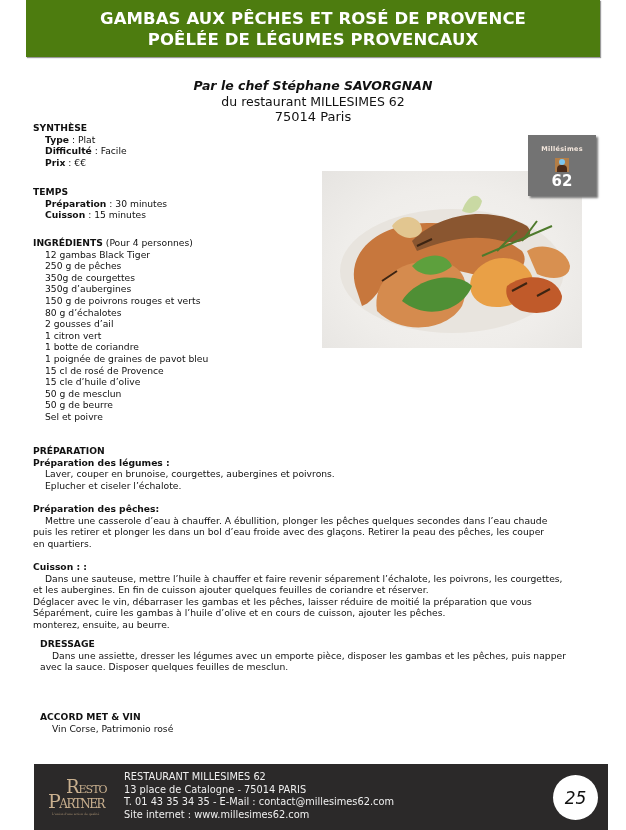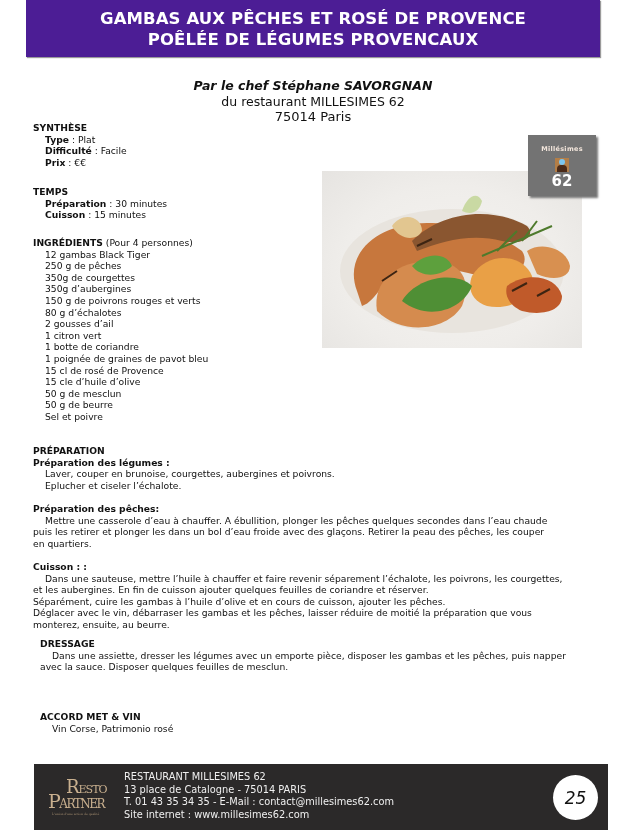--- a/index.html
+++ b/index.html
@@ -3,21 +3,21 @@
   <meta charset="utf-8">
   <style>
     html, body { margin: 0; padding: 0; background: #ffffff; }
     body {
       width: 626px; height: 830px; position: relative; overflow: hidden;
       font-family: "DejaVu Sans", "Liberation Sans", sans-serif;
       color: #111111;
     }
     .header-bar {
       position: absolute; left: 26px; top: 0; width: 574px; height: 57px;
-      background: #4c1d95; box-shadow: 1px 1px 1px #9a9a9a;
+      background: #4d7c0f; box-shadow: 1px 1px 1px #9a9a9a;
       display: flex; flex-direction: column; align-items: center; justify-content: center;
     }
     .header-bar .t {
       color: #ffffff; font-weight: bold; font-size: 16.5px; line-height: 21px;
       letter-spacing: 0.1px; font-family: "DejaVu Sans", sans-serif;
     }
     .chef-block { position: absolute; left: 0; top: 66px; width: 626px; text-align: center; }
     .chef-name { font-style: italic; font-weight: bold; font-size: 12.5px; line-height: 16px; margin-top: 12px; }
     .chef-resto { font-size: 12.5px; line-height: 16px; }
     .chef-city { font-size: 13px; line-height: 14px; }
@@ -149,22 +149,22 @@
   <div class="indent">Eplucher et ciseler l’échalote.</div>
   <div style="height:11.6px;"></div>
   <div class="sub">Préparation des pêches:</div>
   <div class="indent">Mettre une casserole d’eau à chauffer. A ébullition, plonger les pêches quelques secondes dans l’eau chaude</div>
   <div>puis les retirer et plonger les dans un bol d’eau froide avec des glaçons. Retirer la peau des pêches, les couper</div>
   <div>en quartiers.</div>
   <div style="height:11.6px;"></div>
   <div class="sub">Cuisson : :</div>
   <div class="indent">Dans une sauteuse, mettre l’huile à chauffer et faire revenir séparement l’échalote, les poivrons, les courgettes,</div>
   <div>et les aubergines. En fin de cuisson ajouter quelques feuilles de coriandre et réserver.</div>
+  <div>Déglacer avec le vin, débarraser les gambas et les pêches, laisser réduire de moitié la préparation que vous</div>
   <div>Séparément, cuire les gambas à l’huile d’olive et en cours de cuisson, ajouter les pêches.</div>
-  <div>Déglacer avec le vin, débarraser les gambas et les pêches, laisser réduire de moitié la préparation que vous</div>
   <div>monterez, ensuite, au beurre.</div>
 </div>
 
 <div class="body-text" style="top:638px; left:40px; width:570px;">
   <div class="h">DRESSAGE</div>
   <div class="indent">Dans une assiette, dresser les légumes avec un emporte pièce, disposer les gambas et les pêches, puis napper</div>
   <div>avec la sauce. Disposer quelques feuilles de mesclun.</div>
 </div>
 
 <div class="body-text" style="top:711px; left:40px;">

